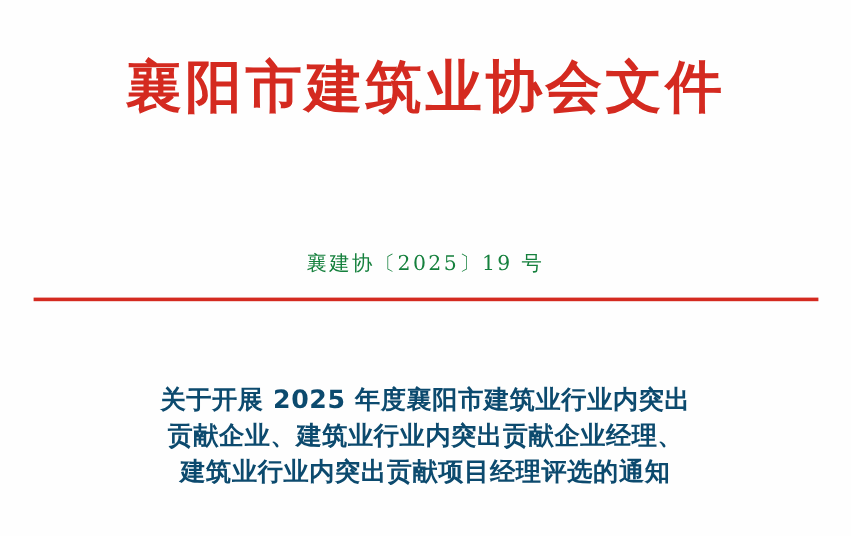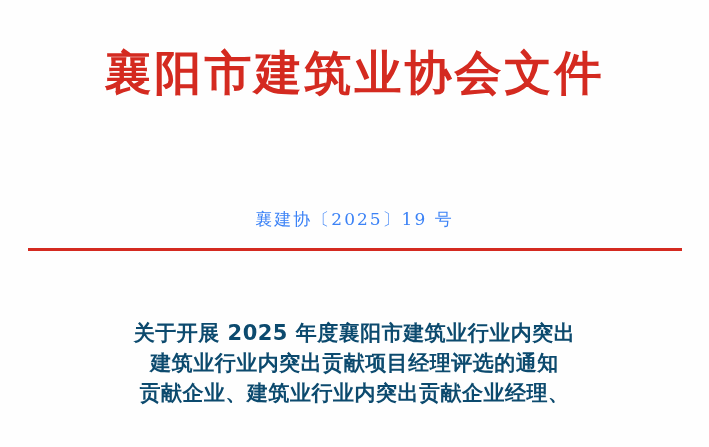--- a/index.html
+++ b/index.html
@@ -39,21 +39,21 @@
     white-space: nowrap;
   }
   .doc-number {
     position: absolute;
     top: 208px;
     left: 0;
     width: 709px;
     text-align: center;
     font-family: "DejaVu Serif", "Liberation Serif", serif;
     font-size: 17px;
-    color: #3b82f6;
+    color: #15803d;
     letter-spacing: 2px;
   }
   .red-rule {
     position: absolute;
     top: 248px;
     left: 28px;
     width: 654px;
     height: 3px;
     background: #d42a20;
   }
@@ -82,17 +82,17 @@
   <div class="masthead">
     <div class="masthead-title">襄阳市建筑业协会文件</div>
   </div>
 
   <div class="doc-number">襄建协〔2025〕19 号</div>
 
   <div class="red-rule"></div>
 
   <div class="title-block">
     <div class="title-line">关于开展 2025 年度襄阳市建筑业行业内突出</div>
+    <div class="title-line">贡献企业、建筑业行业内突出贡献企业经理、</div>
     <div class="title-line">建筑业行业内突出贡献项目经理评选的通知</div>
-    <div class="title-line">贡献企业、建筑业行业内突出贡献企业经理、</div>
   </div>
 
 </div>
 
 </body></html>

